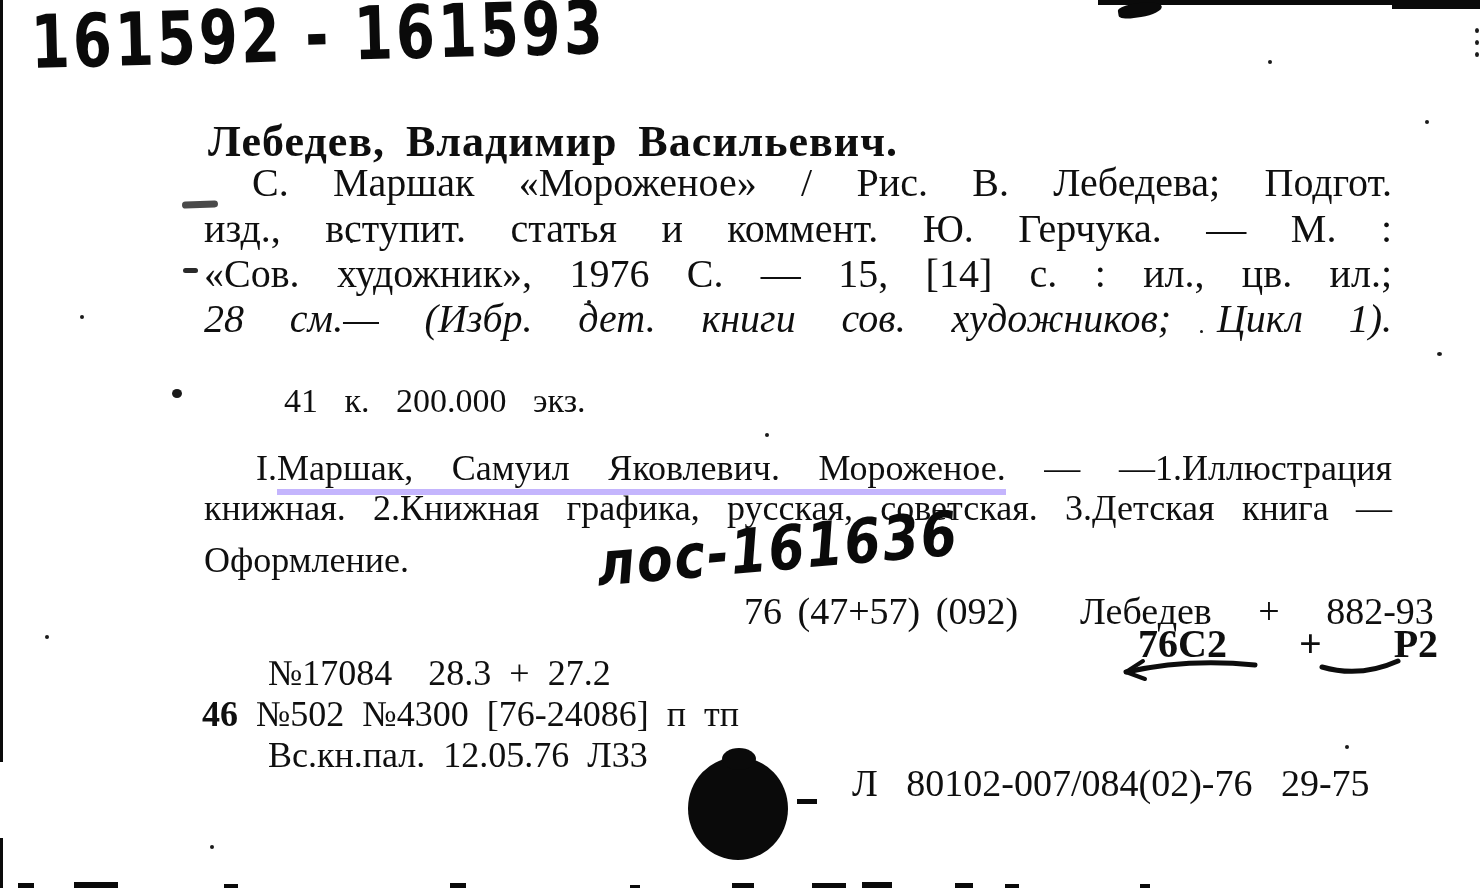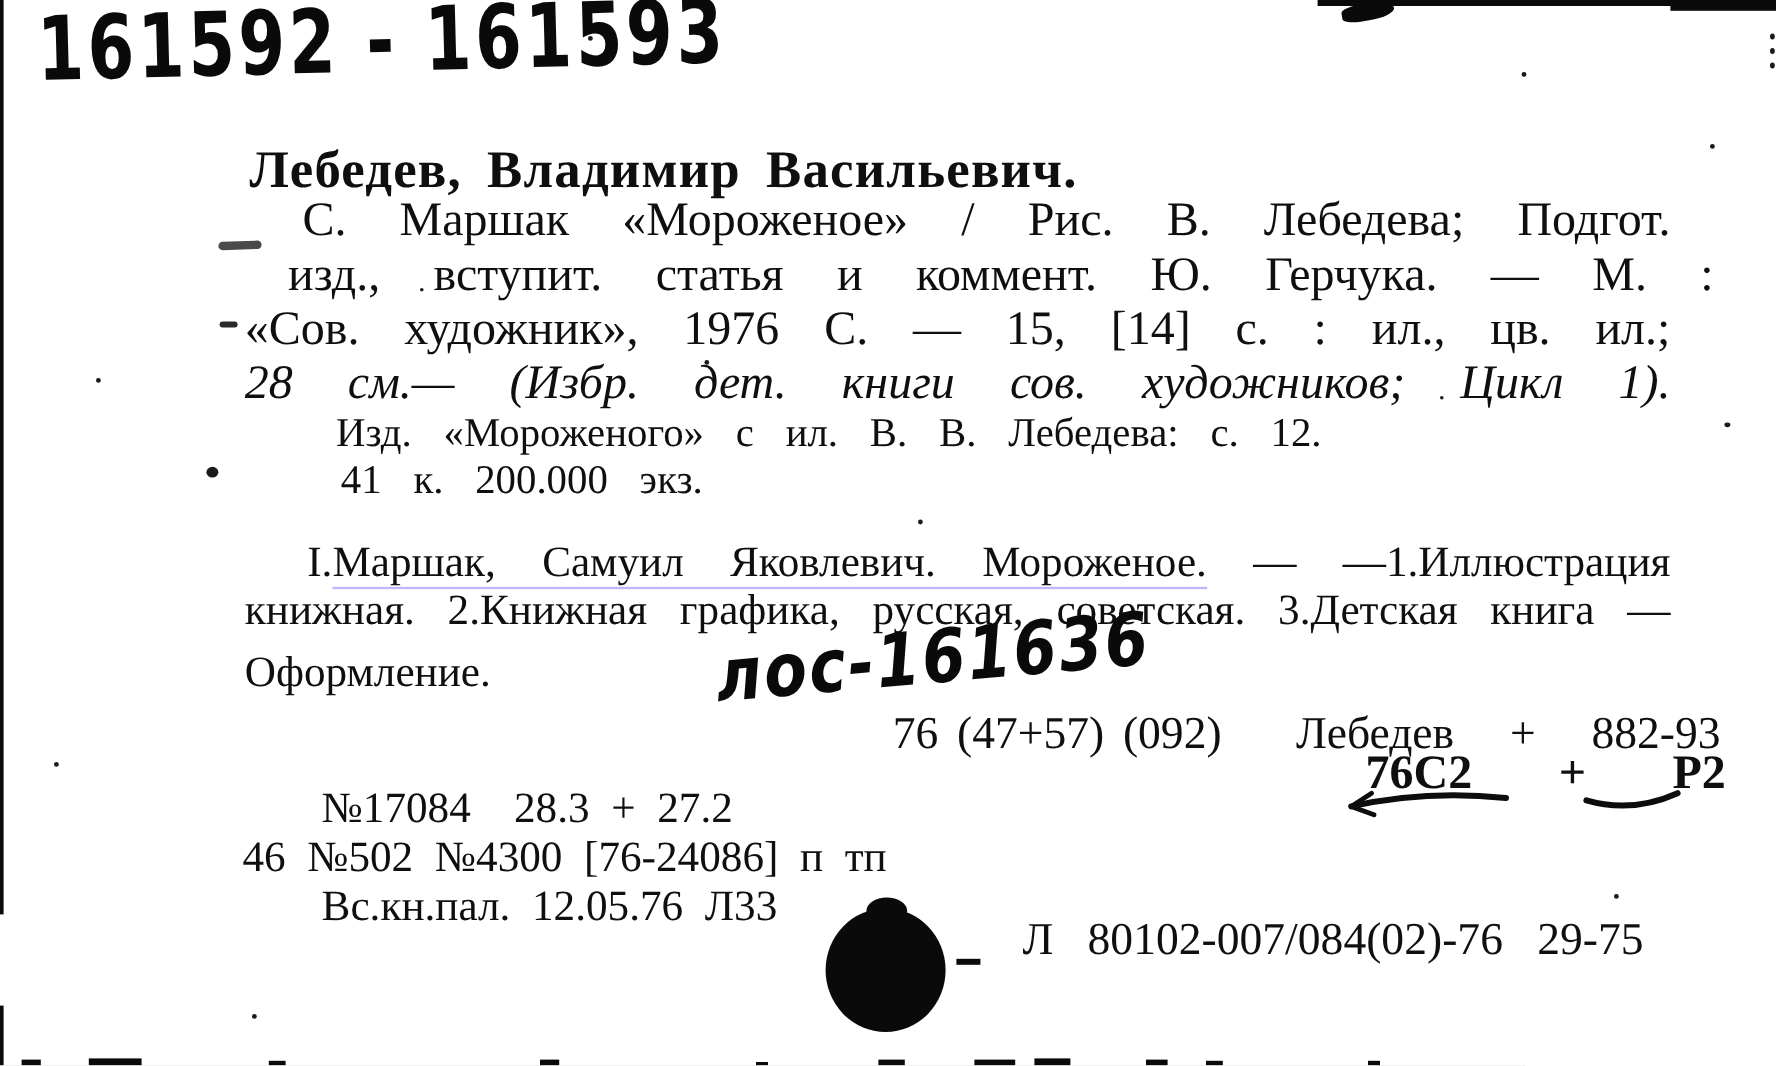--- a/index.html
+++ b/index.html
@@ -25,26 +25,26 @@
   .heading { left: 208px; top: 120px; font-size: 44px; font-weight: 700; word-spacing: 9px; letter-spacing: 1px; }
   .jline {
     position: absolute; left: 204px; width: 1188px; line-height: 1;
     text-align: justify; text-align-last: justify; white-space: normal;
   }
   .body-size { font-size: 40px; }
   .indent1 { padding-left: 48px; width: 1140px; }
   .small { font-size: 34px; word-spacing: 18px; }
   .trace-size { font-size: 36px; }
   .trace-indent { padding-left: 52px; width: 1136px; }
-  .u-hand { border-bottom: 2px solid #c4b5fd; padding-bottom: 1px; }
+  .u-hand { border-bottom: 6px solid #c4b5fd; padding-bottom: 1px; }
 
   .udc { left: 744px; top: 592px; font-size: 38px; word-spacing: 6px; }
   .shelf { left: 1138px; top: 624px; font-size: 40px; font-weight: 700; word-spacing: 8px; }
   .ctrl { font-size: 36px; }
-  .bold { font-weight: 400; }
+  .bold { font-weight: 700; }
   .index-line { left: 852px; top: 764px; font-size: 38px; }
 
   
   .ink { position: absolute; background: #0a0a0a; }
   .blot { border-radius: 50%; }
   .smudge { position: absolute; background: #4a4a4a; border-radius: 4px; }
   .speck { position: absolute; background: #1a1a1a; border-radius: 50%; }
   .frag { position: absolute; background: #0a0a0a; }
   svg.swoosh { position: absolute; left: 1118px; top: 648px; }
 </style>
@@ -60,25 +60,24 @@
   <div class="frag" style="left:1118px;top:3px;width:44px;height:14px;border-radius:40% 60% 60% 40%;transform:rotate(-9deg);"></div>
   <div class="speck" style="left:1475px;top:28px;width:4px;height:5px;"></div>
   <div class="speck" style="left:1475px;top:40px;width:4px;height:5px;"></div>
   <div class="speck" style="left:1475px;top:52px;width:4px;height:5px;"></div>
 
   <div class="abs hw hw-top">161592 - 161593</div>
 
   <div class="abs heading">Лебедев, Владимир Васильевич.</div>
 
   <div class="jline body-size indent1" style="top:163px;">С. Маршак «Мороженое» / Рис. В. Лебедева; Подгот.</div>
-  <div class="jline body-size" style="top:209px;margin-left:36px;">изд., вступит. статья и коммент. Ю. Герчука. — М. :</div>
+  <div class="jline body-size" style="top:209px;">изд., вступит. статья и коммент. Ю. Герчука. — М. :</div>
   <div class="jline body-size" style="top:254px;">«Сов. художник», 1976 С. — 15, [14] с. : ил., цв. ил.;</div>
   <div class="jline body-size" style="top:299px;font-style:italic;">28 см.— (Избр. дет. книги сов. художников; Цикл 1).</div>
 
-  <div class="abs small" style="left:280px;top:345px;">Изд. «Мороженого» с ил. В. В. Лебедева: с. 12.</div>
   <div class="abs small" style="left:270px;top:384px;margin-left:14px;">41 к. 200.000 экз.</div>
   <div class="speck" style="left:172px;top:389px;width:10px;height:9px;"></div>
   <div class="smudge" style="left:182px;top:201px;width:36px;height:7px;transform:rotate(-2deg);"></div>
   <div class="smudge" style="left:183px;top:268px;width:15px;height:5px;background:#2a2a2a;"></div>
 
   <div class="jline trace-size trace-indent" style="top:450px;"><span>I.</span><span class="u-hand">Маршак, Самуил Яковлевич. Мороженое.</span><span> — —1.Иллюстрация</span></div>
   <div class="jline trace-size" style="top:490px;">книжная. 2.Книжная графика, русская, советская. 3.Детская книга —</div>
   <div class="abs trace-size" style="left:204px;top:542px;">Оформление.</div>
 
   <div class="abs hw hw-acc">лос-161636</div>

